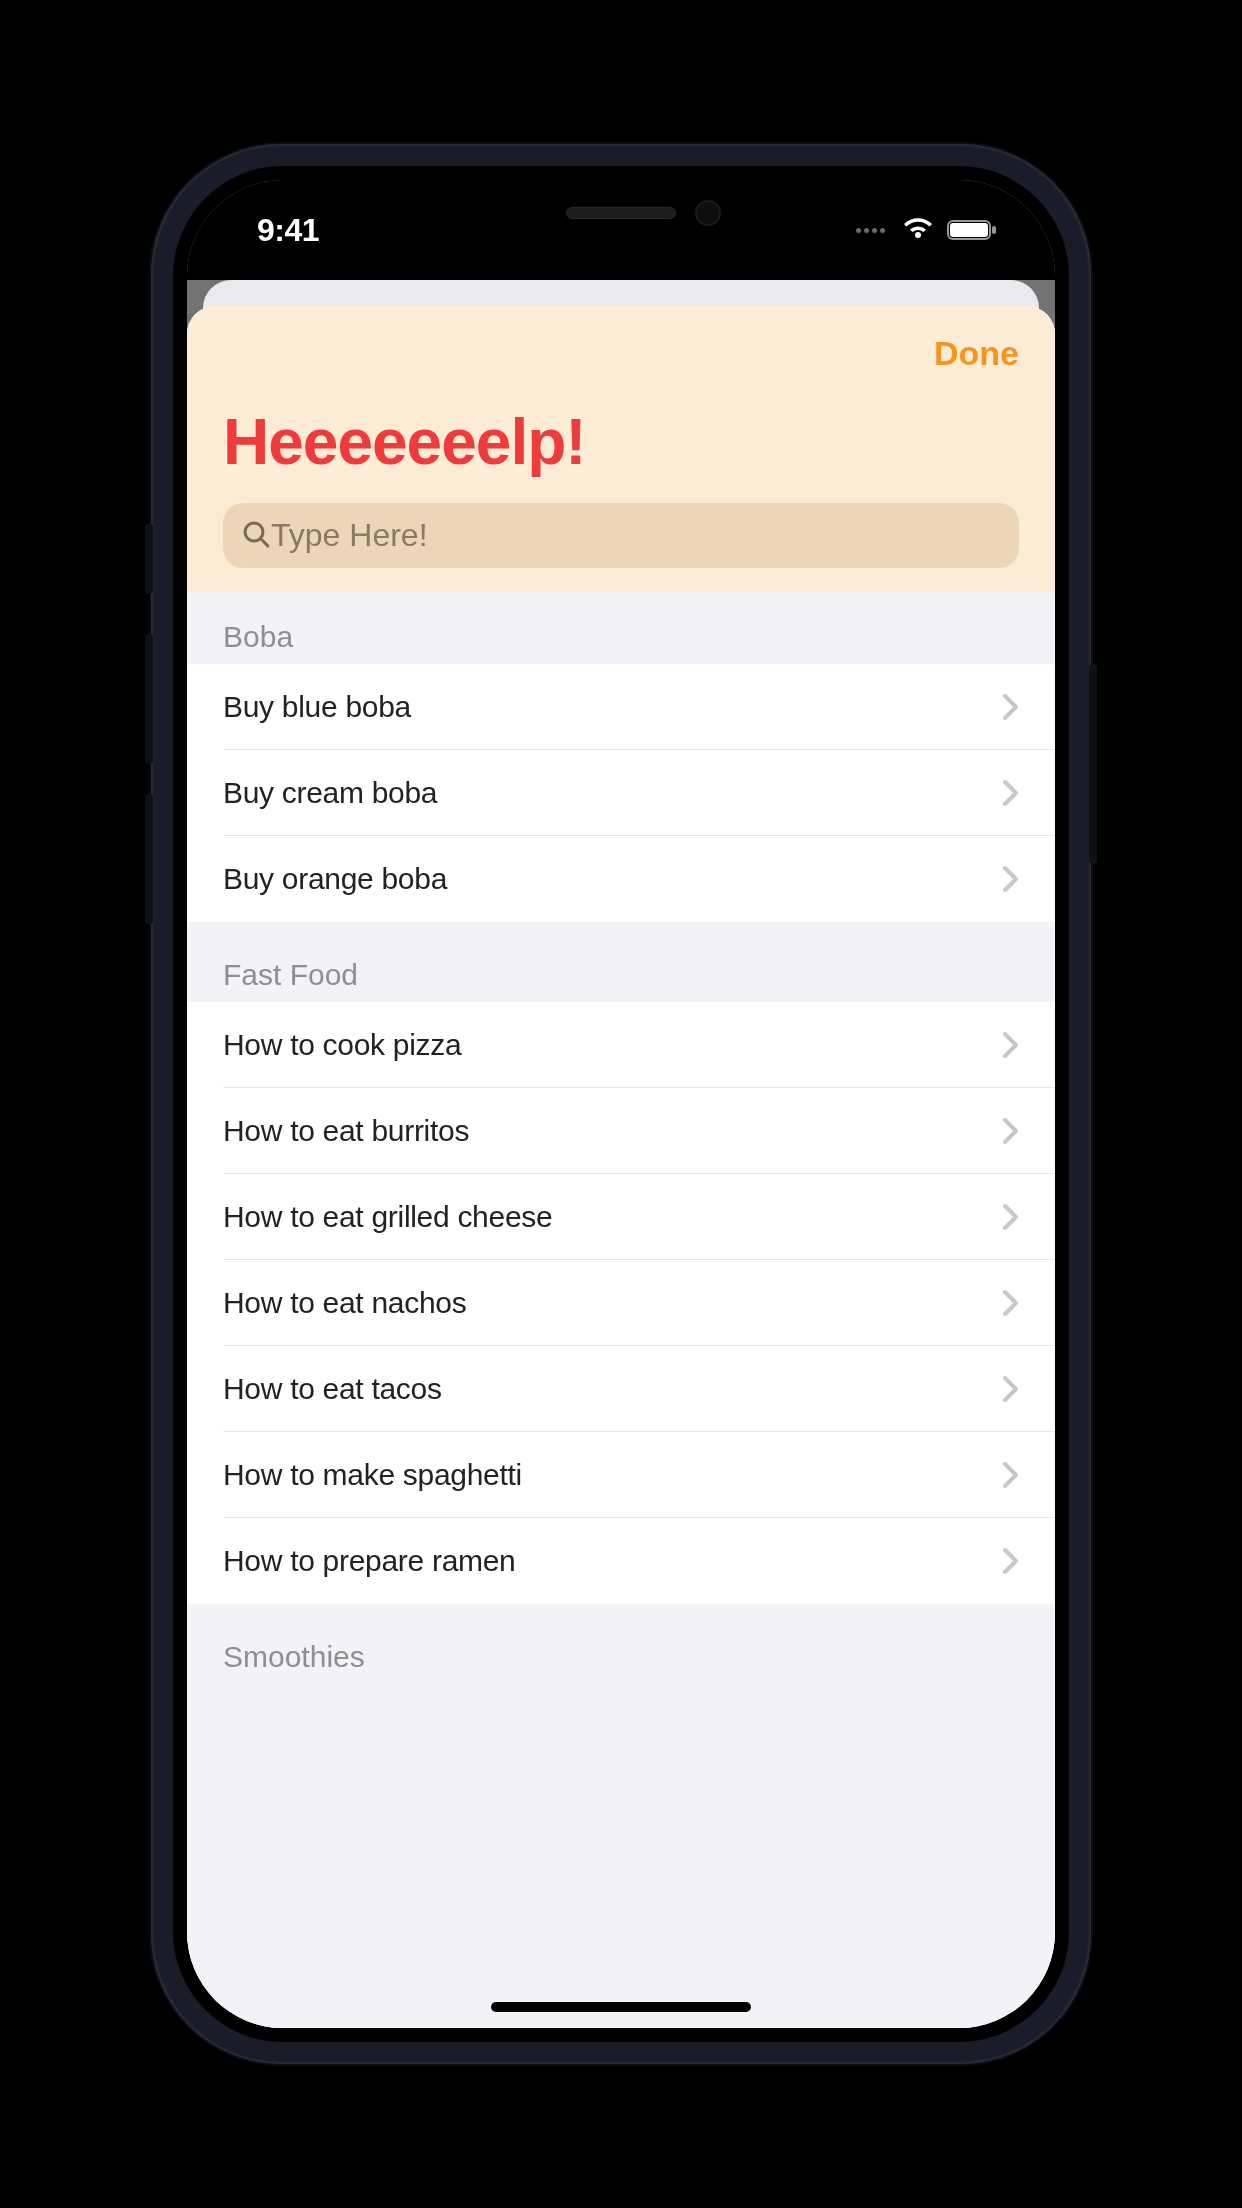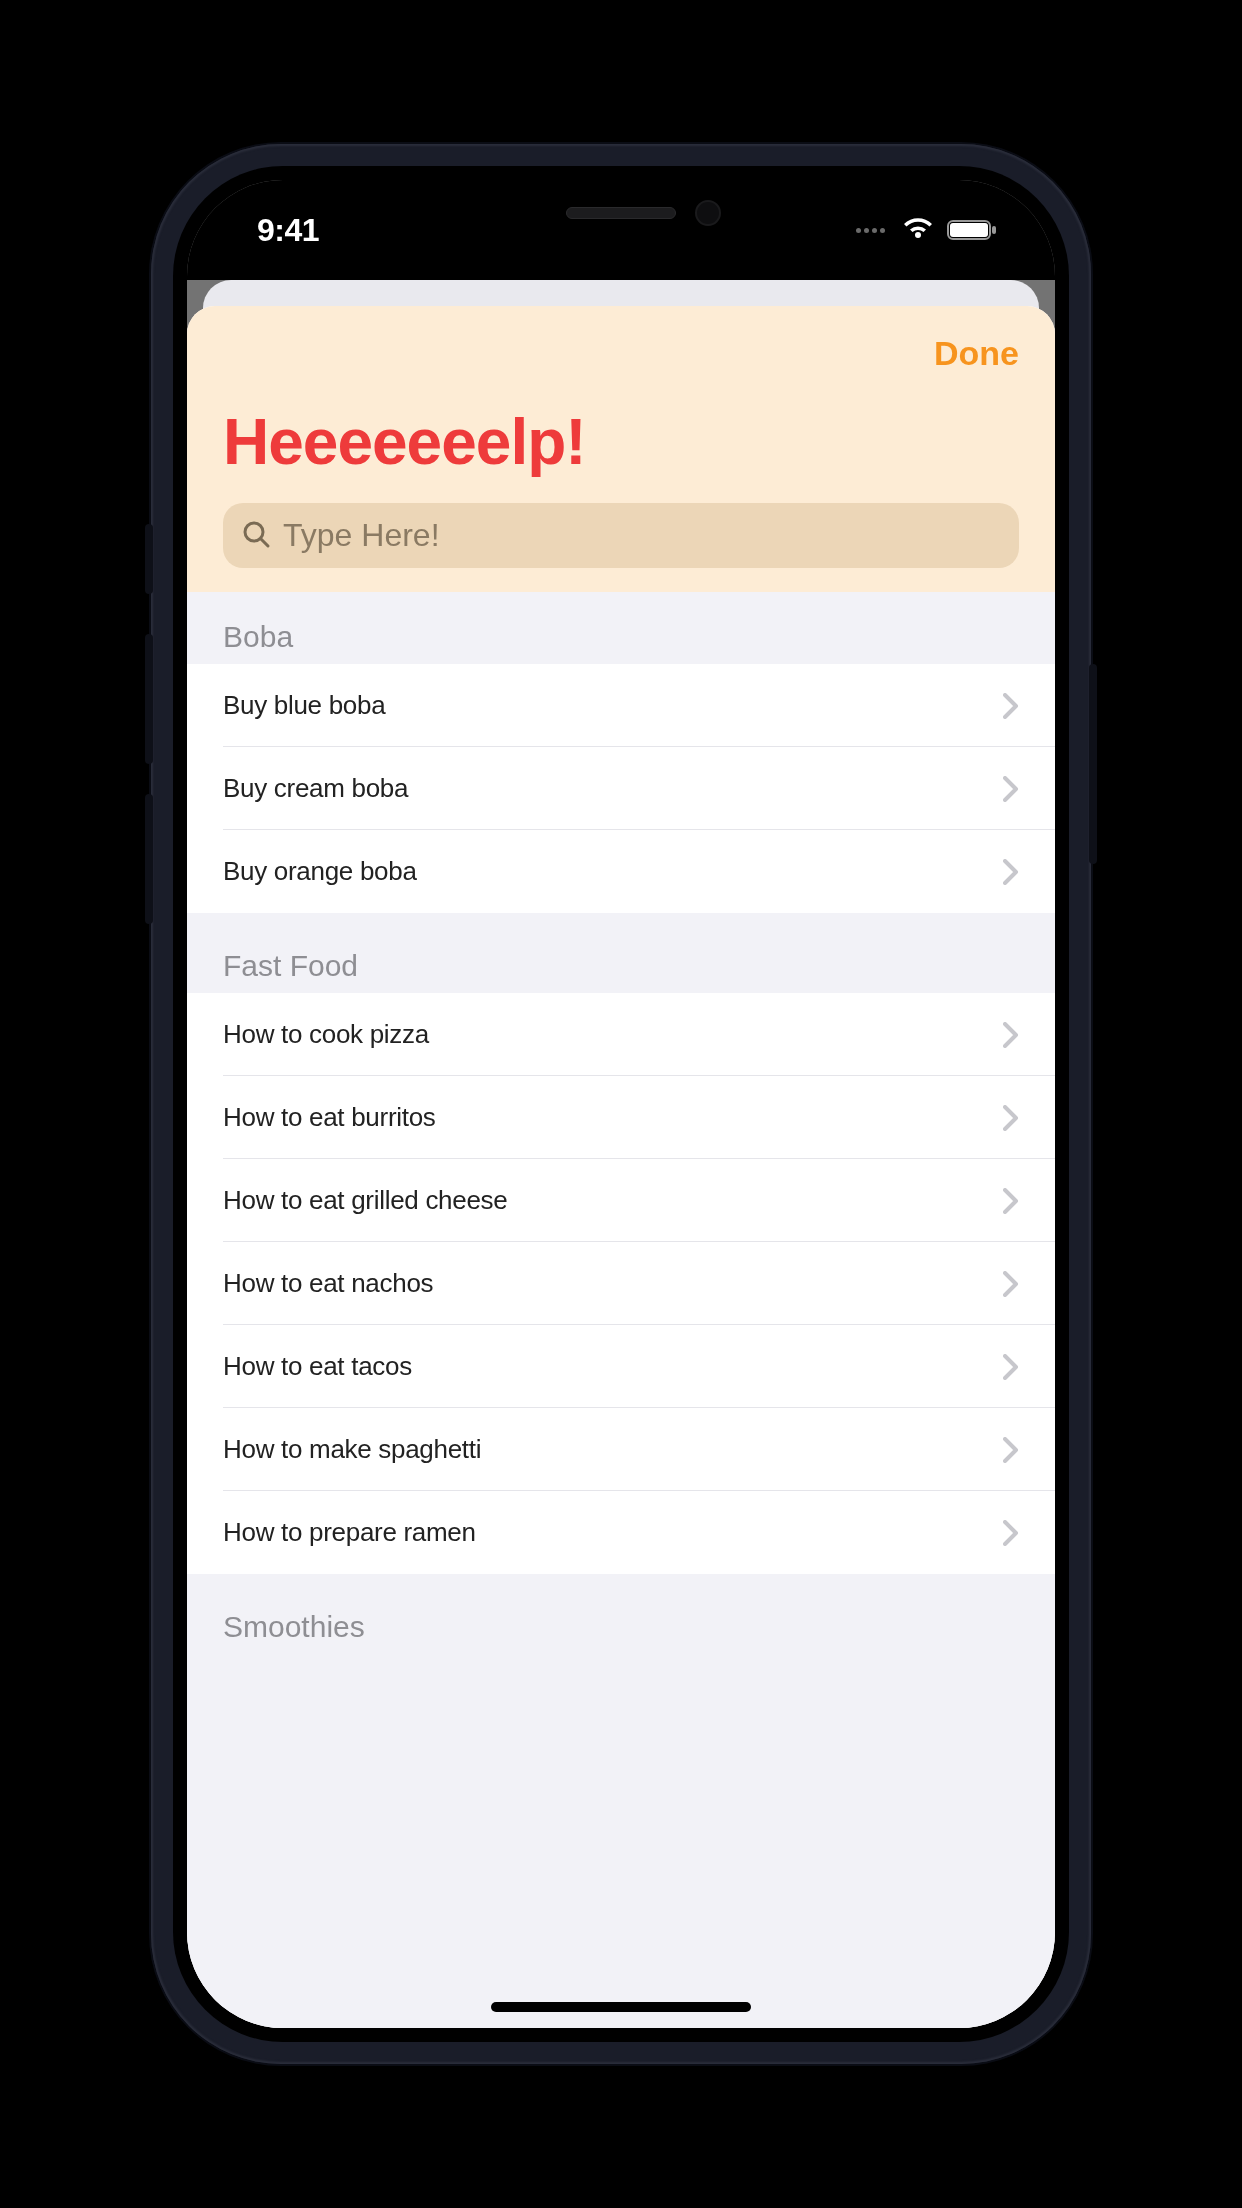--- a/index.html
+++ b/index.html
@@ -152,21 +152,20 @@
       font-weight: 700;
       letter-spacing: -1px;
       margin-bottom: 24px;
     }
     .search-box {
       background: #ecd6b7;
       border-radius: 20px;
       display: flex;
       align-items: center;
       padding: 14px 18px;
-      gap: 12px;
     }
     .search-box svg { flex-shrink: 0; }
     .search-input {
       flex: 1;
       background: transparent;
       border: none;
       outline: none;
       font-size: 32px;
       color: #333;
     }
@@ -198,21 +197,21 @@
     .row:not(:last-child)::after {
       content: "";
       position: absolute;
       left: 36px;
       right: 0;
       bottom: 0;
       height: 1px;
       background: #e5e5ea;
     }
     .row-label {
-      font-size: 26px;
+      font-size: 30px;
       color: #222;
       letter-spacing: -0.3px;
     }
     .chevron svg { display: block; }
     .home-indicator {
       position: absolute;
       bottom: 16px;
       left: 50%;
       transform: translateX(-50%);
       width: 260px;

